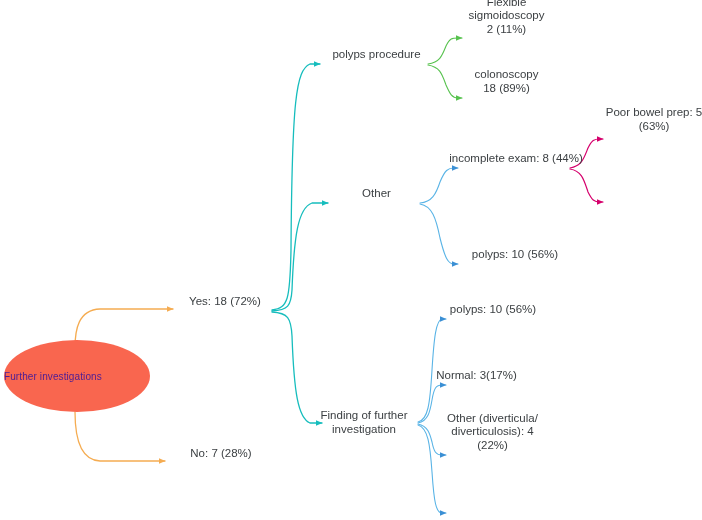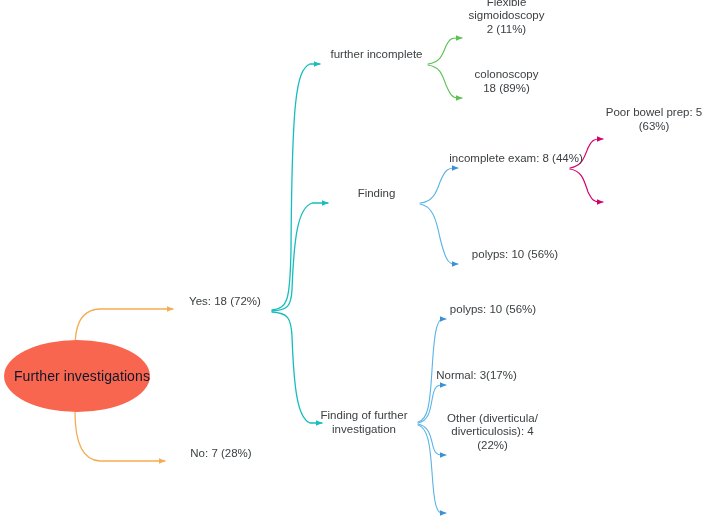--- a/index.html
+++ b/index.html
@@ -44,23 +44,23 @@
     font-size: 11.5px;
     line-height: 13.5px;
     white-space: pre-line;
   }
   
   .root-ellipse {
     position: absolute;
     border-radius: 50%;
     display: flex;
     align-items: center;
-    justify-content: flex-end;
-    color: #0f172a;
-    font-size: 14px;
+    justify-content: flex-start;
+    color: #4c1d95;
+    font-size: 10px;
     letter-spacing: 0.1px;
   }
 </style>
 </head>
 <body>
 
 <div id="canvas">
 
   <svg id="links" viewBox="0 0 702 520" width="702" height="520">
     <defs>
@@ -123,26 +123,26 @@
     <div class="label">Yes: 18 (72%)</div>
     <div class="bar" style="background:#f5ac51;"></div>
   </div>
 
   <div class="node bar-node" style="left:170px; top:444px; width:102px; height:22px;">
     <div class="label">No: 7 (28%)</div>
     <div class="bar" style="background:#f5ac51;"></div>
   </div>
 
   <div class="node bar-node" style="left:325px; top:47px; width:103px; height:20px;">
-    <div class="label">further incomplete</div>
+    <div class="label">polyps procedure</div>
     <div class="bar" style="background:#16bdbd;"></div>
   </div>
 
   <div class="node bar-node" style="left:333px; top:186px; width:87px; height:20px;">
-    <div class="label">Finding</div>
+    <div class="label">Other</div>
     <div class="bar" style="background:#16bdbd;"></div>
   </div>
 
   <div class="node bar-node" style="left:314px; top:392px; width:100px; height:34px;margin-top:16px;">
     <div class="label">Finding of further
 investigation</div>
     <div class="bar" style="background:#16bdbd;"></div>
   </div>
 
   <div class="node bar-node" style="left:466px; top:0px; width:81px; height:42px;">

